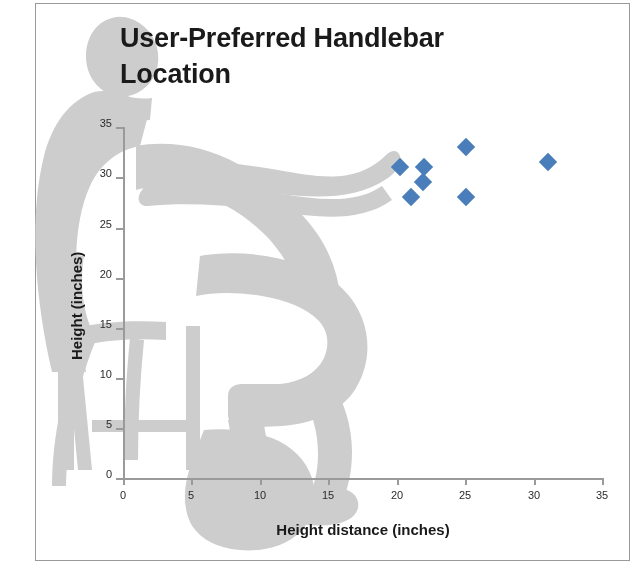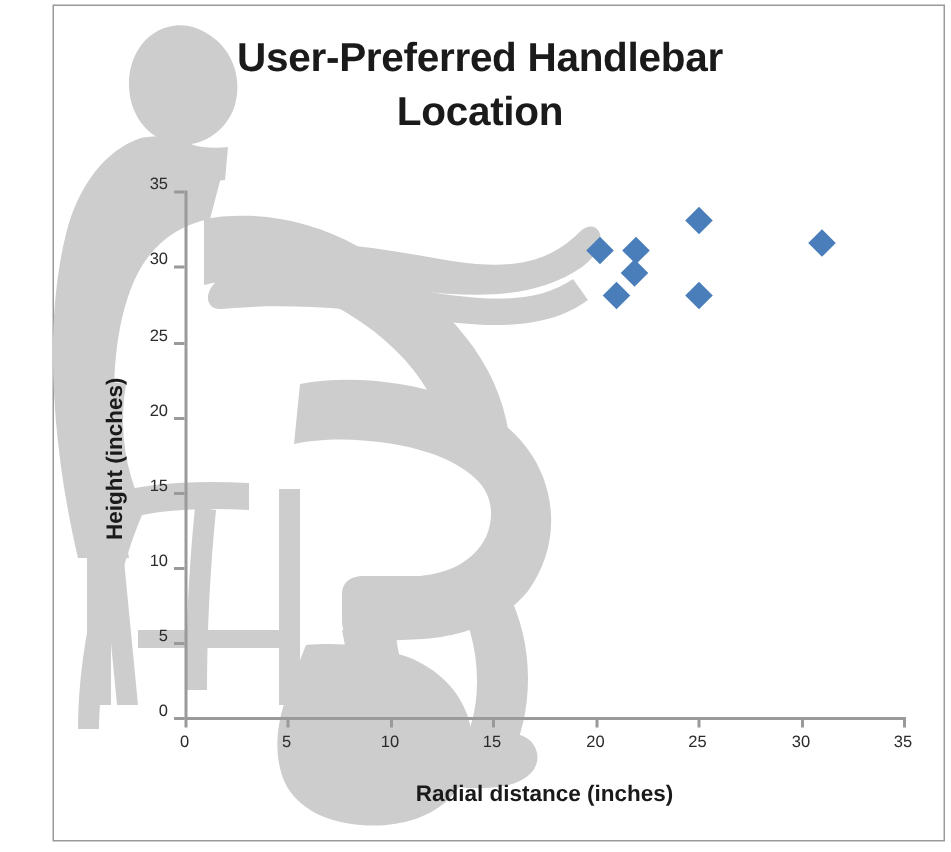--- a/index.html
+++ b/index.html
@@ -41,21 +41,21 @@
     position: absolute;
     left: 0; top: 0;
     width: 634px;
     height: 568px;
   }
   .chart-title {
     position: absolute;
     left: 120px;
     top: 20px;
     width: 400px;
-    text-align: center;
+    text-align: left;
     font-size: 27px;
     font-weight: bold;
     color: #1a1a1a;
     line-height: 1.35;
     letter-spacing: -0.2px;
   }
   .axis-line {
     position: absolute;
     background: #9a9a9a;
   }
@@ -224,21 +224,21 @@
     <div class="tick" style="left:465px; top:478px; width:1.5px; height:7px;"></div>
     <div class="tick-label" style="left:450px; top:489px; width:30px; text-align:center;">25</div>
 
     <div class="tick" style="left:534px; top:478px; width:1.5px; height:7px;"></div>
     <div class="tick-label" style="left:519px; top:489px; width:30px; text-align:center;">30</div>
 
     <div class="tick" style="left:602px; top:478px; width:1.5px; height:7px;"></div>
     <div class="tick-label" style="left:587px; top:489px; width:30px; text-align:center;">35</div>
 
     <div class="ylabel-text" style="left:68px; top:360px;">Height (inches)</div>
-    <div class="xlabel-text" style="left:243px; top:521px; width:240px;">Radial distance (inches)</div>
+    <div class="xlabel-text" style="left:243px; top:521px; width:240px;">Height distance (inches)</div>
 
     <div class="marker" style="left:400px; top:167px;"></div>
     <div class="marker" style="left:411px; top:197px;"></div>
     <div class="marker" style="left:424px; top:167px;"></div>
     <div class="marker" style="left:423px; top:182px;"></div>
     <div class="marker" style="left:466px; top:147px;"></div>
     <div class="marker" style="left:466px; top:197px;"></div>
     <div class="marker" style="left:548px; top:162px;"></div>
 
   </div>

